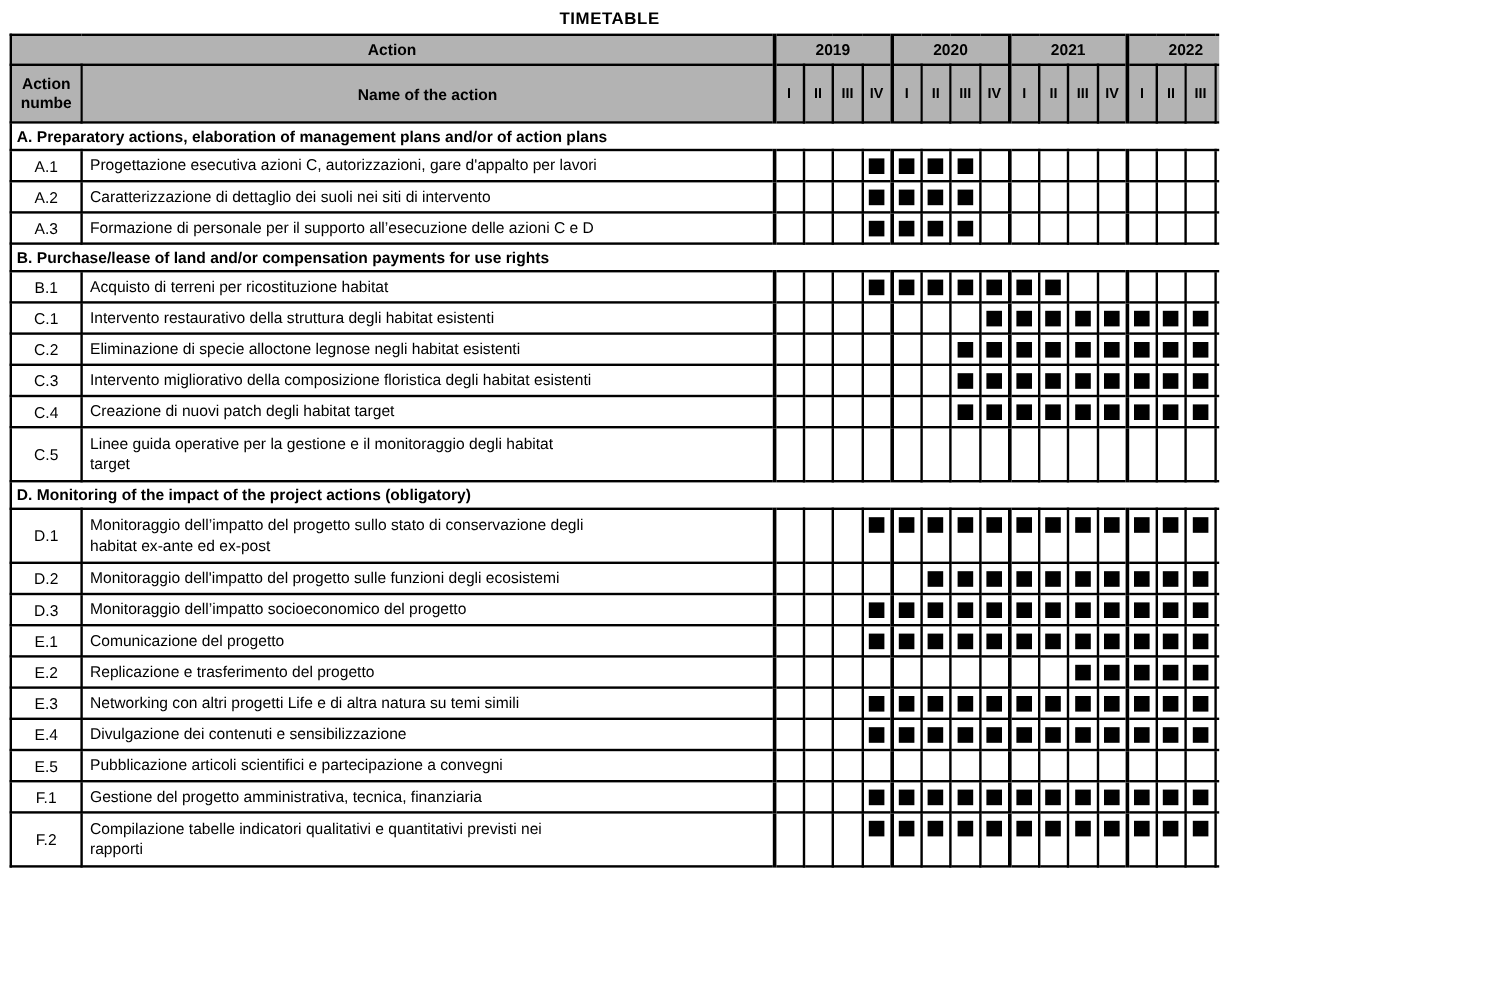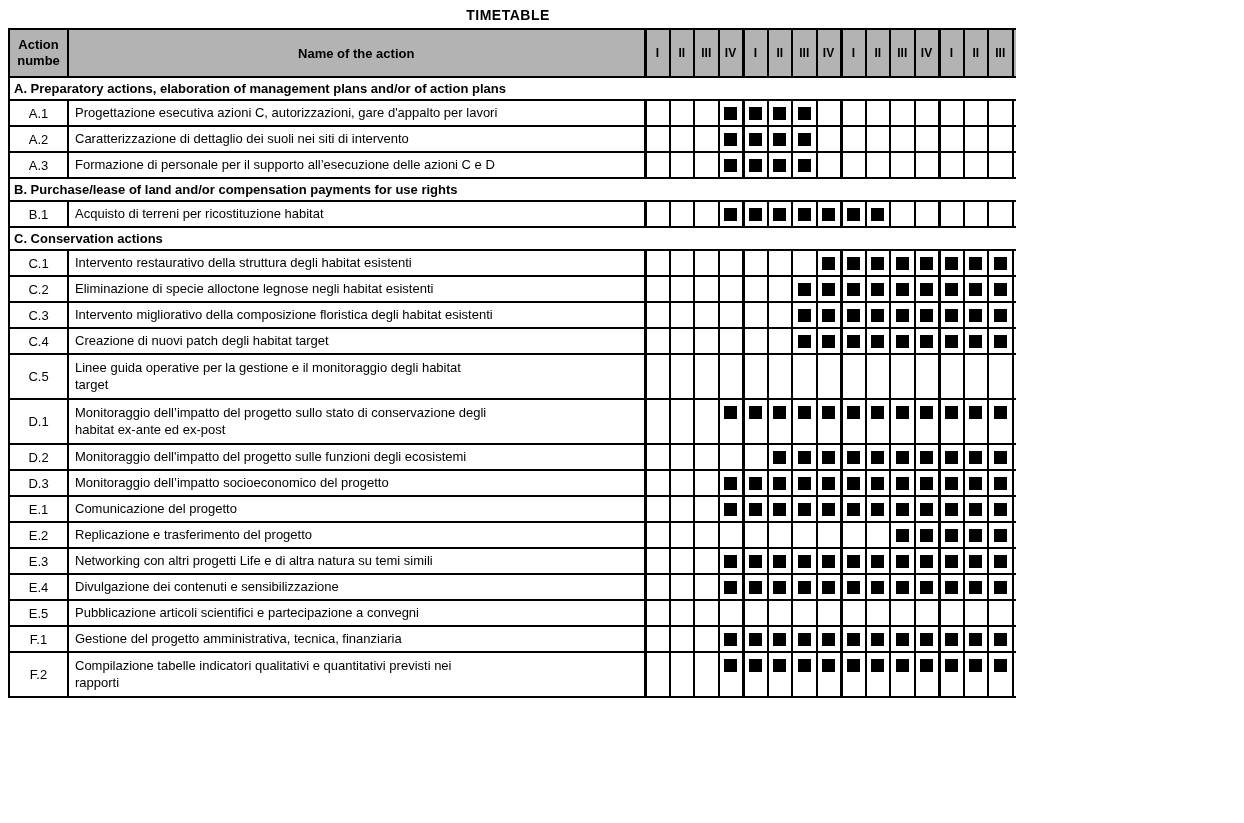--- a/index.html
+++ b/index.html
@@ -107,20 +107,29 @@
         <col style="width: 24.5px;">
         <col style="width: 24.5px;">
         <col style="width: 24.5px;">
         <col style="width: 24.5px;">
         <col style="width: 24.5px;">
         <col style="width: 24.5px;">
         <col style="width: 24.5px;">
         <col style="width: 24.5px;">
       </colgroup>
     <thead>
+        <tr class="hdr1">
+          <th colspan="2">Action</th>
+          <th colspan="4" class="year-start">2019</th>
+          <th colspan="4" class="year-start">2020</th>
+          <th colspan="4" class="year-start">2021</th>
+          <th colspan="4" class="year-start">2022</th>
+          <th colspan="4" class="year-start">2023</th>
+          <th colspan="4" class="year-start">2024</th>
+        </tr>
         <tr class="hdr2">
           <th class="numcol">Action numbe</th>
           <th>Name of the action</th>
           <th class="q-h year-start">I</th>
           <th class="q-h">II</th>
           <th class="q-h">III</th>
           <th class="q-h">IV</th>
           <th class="q-h year-start">I</th>
           <th class="q-h">II</th>
           <th class="q-h">III</th>
@@ -293,23 +302,20 @@
           <td class="q"></td>
           <td class="q year-start"></td>
           <td class="q"></td>
           <td class="q"></td>
           <td class="q"></td>
           <td class="q year-start"></td>
           <td class="q"></td>
           <td class="q"></td>
           <td class="q"></td>
         </tr>
-        <tr class="sec">
-          <td colspan="26">C. Conservation actions</td>
-        </tr>
         <tr class="act single">
           <td class="num">C.1</td>
           <td class="name">Intervento restaurativo della struttura degli habitat esistenti</td>
           <td class="q year-start"></td>
           <td class="q"></td>
           <td class="q"></td>
           <td class="q"></td>
           <td class="q year-start"></td>
           <td class="q"></td>
           <td class="q"></td>
@@ -552,20 +558,23 @@
             <div class="mark"></div>
           </td>
           <td class="q year-start">
             <div class="mark"></div>
           </td>
           <td class="q">
             <div class="mark"></div>
           </td>
           <td class="q"></td>
           <td class="q"></td>
+        </tr>
+        <tr class="sec">
+          <td colspan="26">D. Monitoring of the impact of the project actions (obligatory)</td>
         </tr>
         <tr class="act tall">
           <td class="num">D.1</td>
           <td class="name">Monitoraggio dell’impatto del progetto sullo stato di conservazione degli
 habitat ex-ante ed ex-post</td>
           <td class="q year-start"></td>
           <td class="q"></td>
           <td class="q"></td>
           <td class="q">
             <div class="mark"></div>

